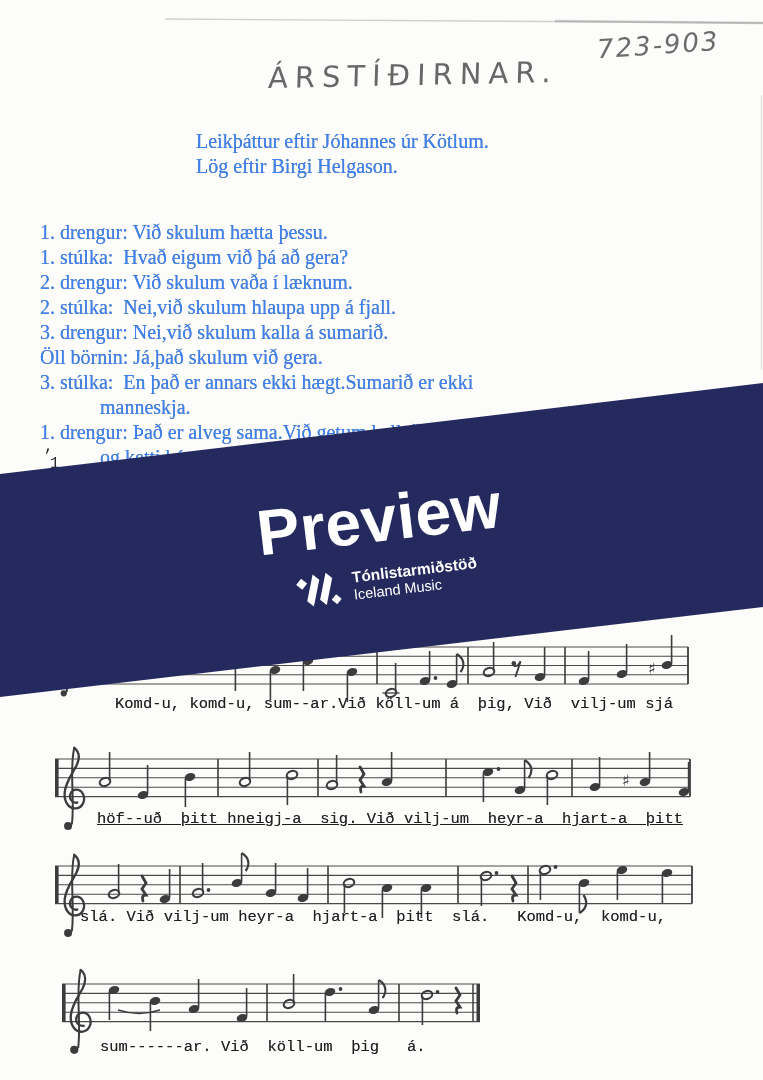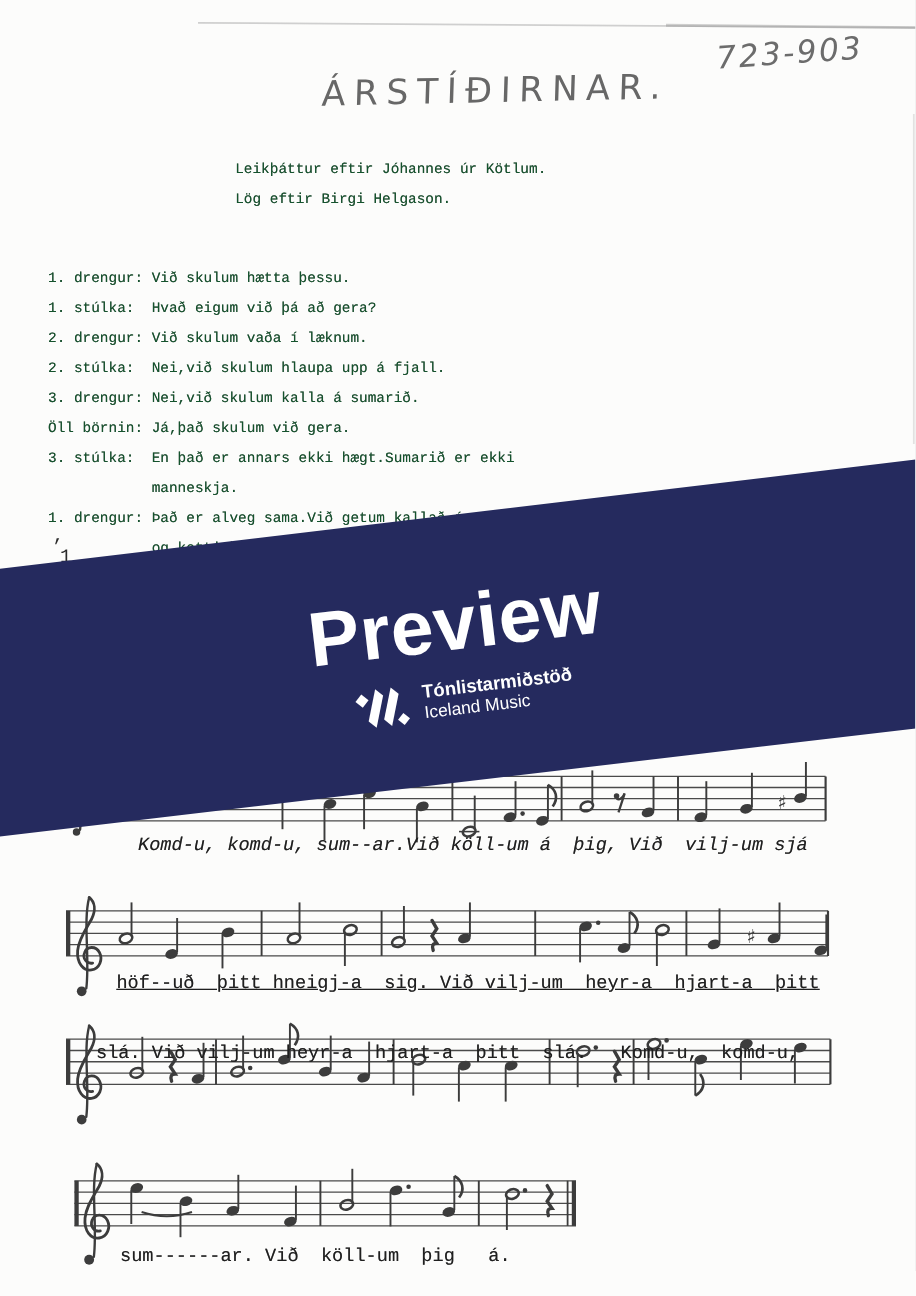--- a/index.html
+++ b/index.html
@@ -1,19 +1,19 @@
 <!DOCTYPE html>
 <html><head>
 <meta charset="utf-8">
 <style>
   html,body{margin:0;padding:0;background:#e8e8e8;}
   .page{position:relative;width:763px;height:1080px;background:#fcfcfb;overflow:hidden;
         font-family:"Liberation Mono", monospace;}
-  .typed{position:absolute;white-space:pre;font-size:12px;line-height:25px;color:#14532d;
-         text-shadow:0 0 .5px rgba(45,45,45,.65);z-index:2;}
+  .typed{position:absolute;white-space:pre;font-size:20px;line-height:25px;color:#3b82f6;
+         text-shadow:0 0 .5px rgba(45,45,45,.65);z-index:2;font-family:Liberation Serif, serif;}
   .hand{position:absolute;font-family:"DejaVu Sans",sans-serif;color:#474747;z-index:2;}
   #hand-title{left:268px;top:58px;font-size:29px;letter-spacing:7px;opacity:.82;
               transform:rotate(-1.2deg) skewX(-3deg);}
   #catalog-number{left:597px;top:30px;font-size:26px;letter-spacing:2px;color:#545454;opacity:.85;
               font-style:italic;transform:rotate(-4deg);}
   #header-block{left:196px;top:129px;}
   #stage-direction{left:57px;top:186px;}
   #dialogue{left:40px;top:220px;}
   .frag{position:absolute;font-size:15.8px;color:#2a2a2a;z-index:2;}
   #score-svg,#artifact-svg{position:absolute;left:0;top:0;z-index:3;}
@@ -334,23 +334,23 @@
         <g>
           <ellipse cx="427" cy="995" rx="5.4" ry="3.9" transform="rotate(-18 427 995)" fill="none" stroke="#3c3c3c" stroke-width="2.1"></ellipse>
           <line x1="422.4" y1="996.5" x2="422.4" y2="1025" stroke="#3c3c3c" stroke-width="1.6"></line>
           <circle cx="437.5" cy="992" r="1.9" fill="#3c3c3c"></circle>
         </g>
         <path d="M456,988 L460,995 L456,1001 L460,1007 Q455,1007 457,1013" fill="none" stroke="#3c3c3c" stroke-width="2.8" stroke-linecap="round"></path>
       </g>
     </svg>
 
   <div id="lyrics">
-      <div class="lyric" style="left: 115px; top: 695px; font-style: italic;">Komd-u, komd-u, sum--ar.Við köll-um á  þig, Við  vilj-um sjá</div>
+      <div class="lyric" style="left: 115px; top: 695px;">Komd-u, komd-u, sum--ar.Við köll-um á  þig, Við  vilj-um sjá</div>
       <div class="lyric" style="left: 97px; top: 810px; text-decoration: underline;">höf--uð  þitt hneigj-a  sig. Við vilj-um  heyr-a  hjart-a  þitt</div>
-      <div class="lyric" style="left: 80px; top: 869px;">slá. Við vilj-um heyr-a  hjart-a  þitt  slá.   Komd-u,  komd-u,</div>
+      <div class="lyric" style="left: 80px; top: 908px;">slá. Við vilj-um heyr-a  hjart-a  þitt  slá.   Komd-u,  komd-u,</div>
       <div class="lyric" style="left: 100px; top: 1038px;">sum------ar. Við  köll-um  þig   á.</div>
     </div>
 
   <svg id="banner-svg" width="763" height="1080">
     <polygon id="banner-poly" points="0,474 763,383 763,607 0,697" fill="#252a5e"></polygon>
   </svg>
 
   <div id="banner-content">
     <div id="preview-title">Preview</div>
     <div id="logo-row">

